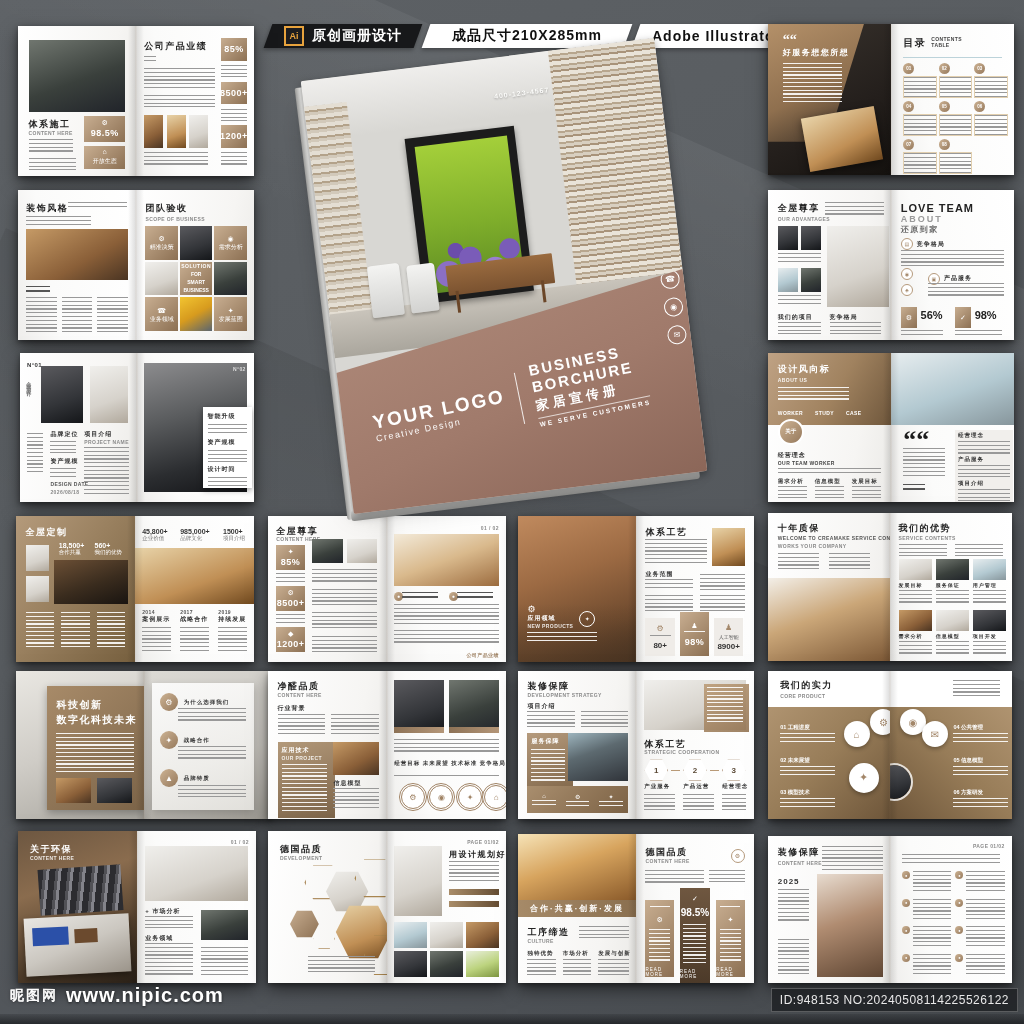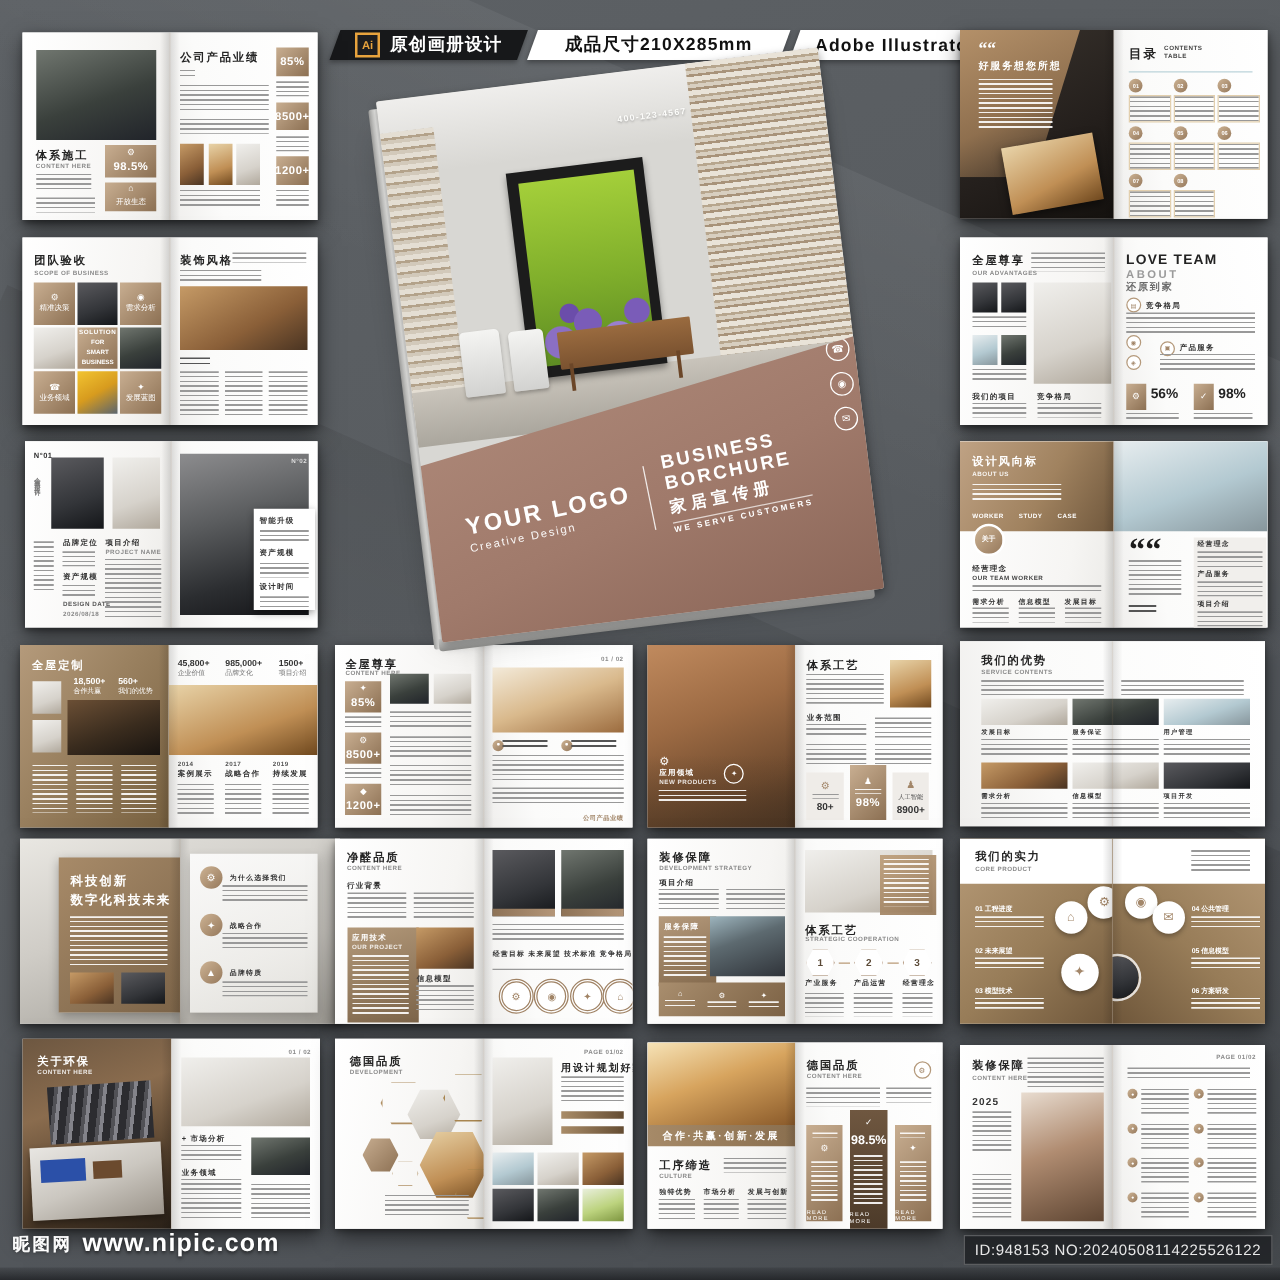--- a/index.html
+++ b/index.html
@@ -208,61 +208,61 @@
         <div>
             <span class="cir tanbg" style="width:11px;height:11px;font-size:4.5px;font-weight:700;">08</span>
             <div class="bars" style="width:85%;height:16px;margin-top:2px;border:1px solid #e2cfae;padding:2px;"></div>
           </div>
       </div>
     </div>
     <i class="fold"></i>
   </div>
 
   <div class="spread" style="left:18px;top:190px;width:236px;height:150px;">
-    <div class="page">
-      <div class="abs cn" style="left:8%;top:8%;">团队验收</div>
-      <div class="abs en" style="left:8%;top:17%;">SCOPE OF BUSINESS</div>
-      <div class="abs" style="left:8%;top:24%;width:86%;height:70%;display:grid;grid-template-columns:repeat(3,1fr);grid-template-rows:repeat(3,1fr);gap:2px;">
-        <div class="bx">
-            <span class="g ic gear"></span>
-            <span class="g6">精准决策</span>
-          </div>
-        <div class="ph night"></div>
-        <div class="bx">
-            <span class="g ic pin"></span>
-            <span class="g6">需求分析</span>
-          </div>
-        <div class="ph lite"></div>
-        <div class="bx" style="text-align:center;">
-          <span style="font-size:5px;font-weight:700;letter-spacing:.5px;">SOLUTION</span>
-          <span style="font-size:5px;font-weight:700;">FOR</span>
-          <span style="font-size:5px;font-weight:700;">SMART</span>
-          <span style="font-size:5px;font-weight:700;">BUSINESS</span>
-        </div>
-        <div class="ph dark"></div>
-        <div class="bx">
-            <span class="g ic tel"></span>
-            <span class="g6">业务领域</span>
-          </div>
-        <div class="ph wood" style="background:linear-gradient(150deg,#f2c431 0%,#d79b1e 50%,#5a6570 100%);"></div>
-        <div class="bx">
-            <span class="g ic star"></span>
-            <span class="g6">发展蓝图</span>
-          </div>
-      </div>
-    </div>
     <div class="page r">
       <div class="abs cn" style="left:7%;top:8%;">装饰风格</div>
       <div class="abs bars" style="left:7%;top:17%;width:55%;height:6%;"></div>
       <div class="abs bars" style="left:42%;top:8%;width:50%;height:5%;"></div>
       <div class="abs ph wood" style="left:7%;top:26%;width:86%;height:34%;"></div>
       <div class="abs bars dk" style="left:7%;top:64%;width:20%;height:4%;"></div>
       <div class="abs bars" style="left:7%;top:71%;width:26%;height:24%;"></div>
       <div class="abs bars" style="left:37%;top:71%;width:26%;height:24%;"></div>
       <div class="abs bars" style="left:67%;top:71%;width:26%;height:24%;"></div>
+    </div>
+    <div class="page">
+      <div class="abs cn" style="left:8%;top:8%;">团队验收</div>
+      <div class="abs en" style="left:8%;top:17%;">SCOPE OF BUSINESS</div>
+      <div class="abs" style="left:8%;top:24%;width:86%;height:70%;display:grid;grid-template-columns:repeat(3,1fr);grid-template-rows:repeat(3,1fr);gap:2px;">
+        <div class="bx">
+            <span class="g ic gear"></span>
+            <span class="g6">精准决策</span>
+          </div>
+        <div class="ph night"></div>
+        <div class="bx">
+            <span class="g ic pin"></span>
+            <span class="g6">需求分析</span>
+          </div>
+        <div class="ph lite"></div>
+        <div class="bx" style="text-align:center;">
+          <span style="font-size:5px;font-weight:700;letter-spacing:.5px;">SOLUTION</span>
+          <span style="font-size:5px;font-weight:700;">FOR</span>
+          <span style="font-size:5px;font-weight:700;">SMART</span>
+          <span style="font-size:5px;font-weight:700;">BUSINESS</span>
+        </div>
+        <div class="ph dark"></div>
+        <div class="bx">
+            <span class="g ic tel"></span>
+            <span class="g6">业务领域</span>
+          </div>
+        <div class="ph wood" style="background:linear-gradient(150deg,#f2c431 0%,#d79b1e 50%,#5a6570 100%);"></div>
+        <div class="bx">
+            <span class="g ic star"></span>
+            <span class="g6">发展蓝图</span>
+          </div>
+      </div>
     </div>
     <i class="fold"></i>
   </div>
 
   <div class="spread" style="left:768px;top:190px;width:246px;height:150px;">
     <div class="page">
       <div class="abs cn" style="left:8%;top:8%;">全屋尊享</div>
       <div class="abs en" style="left:8%;top:17%;">OUR ADVANTAGES</div>
       <div class="abs bars" style="left:46%;top:8%;width:48%;height:10%;"></div>
       <div class="abs ph night" style="left:8%;top:24%;width:16%;height:16%;"></div>
@@ -511,20 +511,28 @@
       <div class="abs" style="left:66%;top:70%;width:25%;height:26%;background:#efece8;display:flex;flex-direction:column;align-items:center;justify-content:center;gap:2px;">
         <span class="tan ic ppl" style="font-size:8px;"></span>
         <span style="font-size:5px;color:#555;">人工智能</span>
         <span style="font-weight:700;font-size:8px;color:#333;">8900+</span>
       </div>
     </div>
     <i class="fold"></i>
   </div>
 
   <div class="spread" style="left:768px;top:513px;width:244px;height:148px;">
+    <div class="page">
+      <div class="abs cn" style="left:8%;top:6%;">十年质保</div>
+      <div class="abs en" style="left:8%;top:15%;color:#555;">WELCOME TO CREAMAKE SERVICE CONTENTS</div>
+      <div class="abs en" style="left:8%;top:20%;color:#888;">WORKS YOUR COMPANY</div>
+      <div class="abs bars" style="left:8%;top:27%;width:34%;height:12%;"></div>
+      <div class="abs bars" style="left:50%;top:27%;width:34%;height:12%;"></div>
+      <div class="abs ph wood" style="left:0;top:44%;width:100%;height:56%;background:linear-gradient(160deg,#f3efe8 0%,#caa678 45%,#7c5836 100%);"></div>
+    </div>
     <div class="page r">
       <div class="abs cn" style="left:7%;top:6%;">我们的优势</div>
       <div class="abs en" style="left:7%;top:15%;">SERVICE CONTENTS</div>
       <div class="abs bars" style="left:7%;top:21%;width:40%;height:8%;"></div>
       <div class="abs bars" style="left:53%;top:21%;width:40%;height:8%;"></div>
       <div class="abs" style="left:7%;top:31%;width:88%;height:66%;display:grid;grid-template-columns:repeat(3,1fr);grid-template-rows:1fr 1fr;gap:4px;">
         <div>
             <div class="ph lite" style="width:100%;height:46%;"></div>
             <div class="lbl" style="font-size:5px;margin-top:2px;">发展目标</div>
             <div class="bars" style="width:100%;height:30%;margin-top:2px;"></div>

